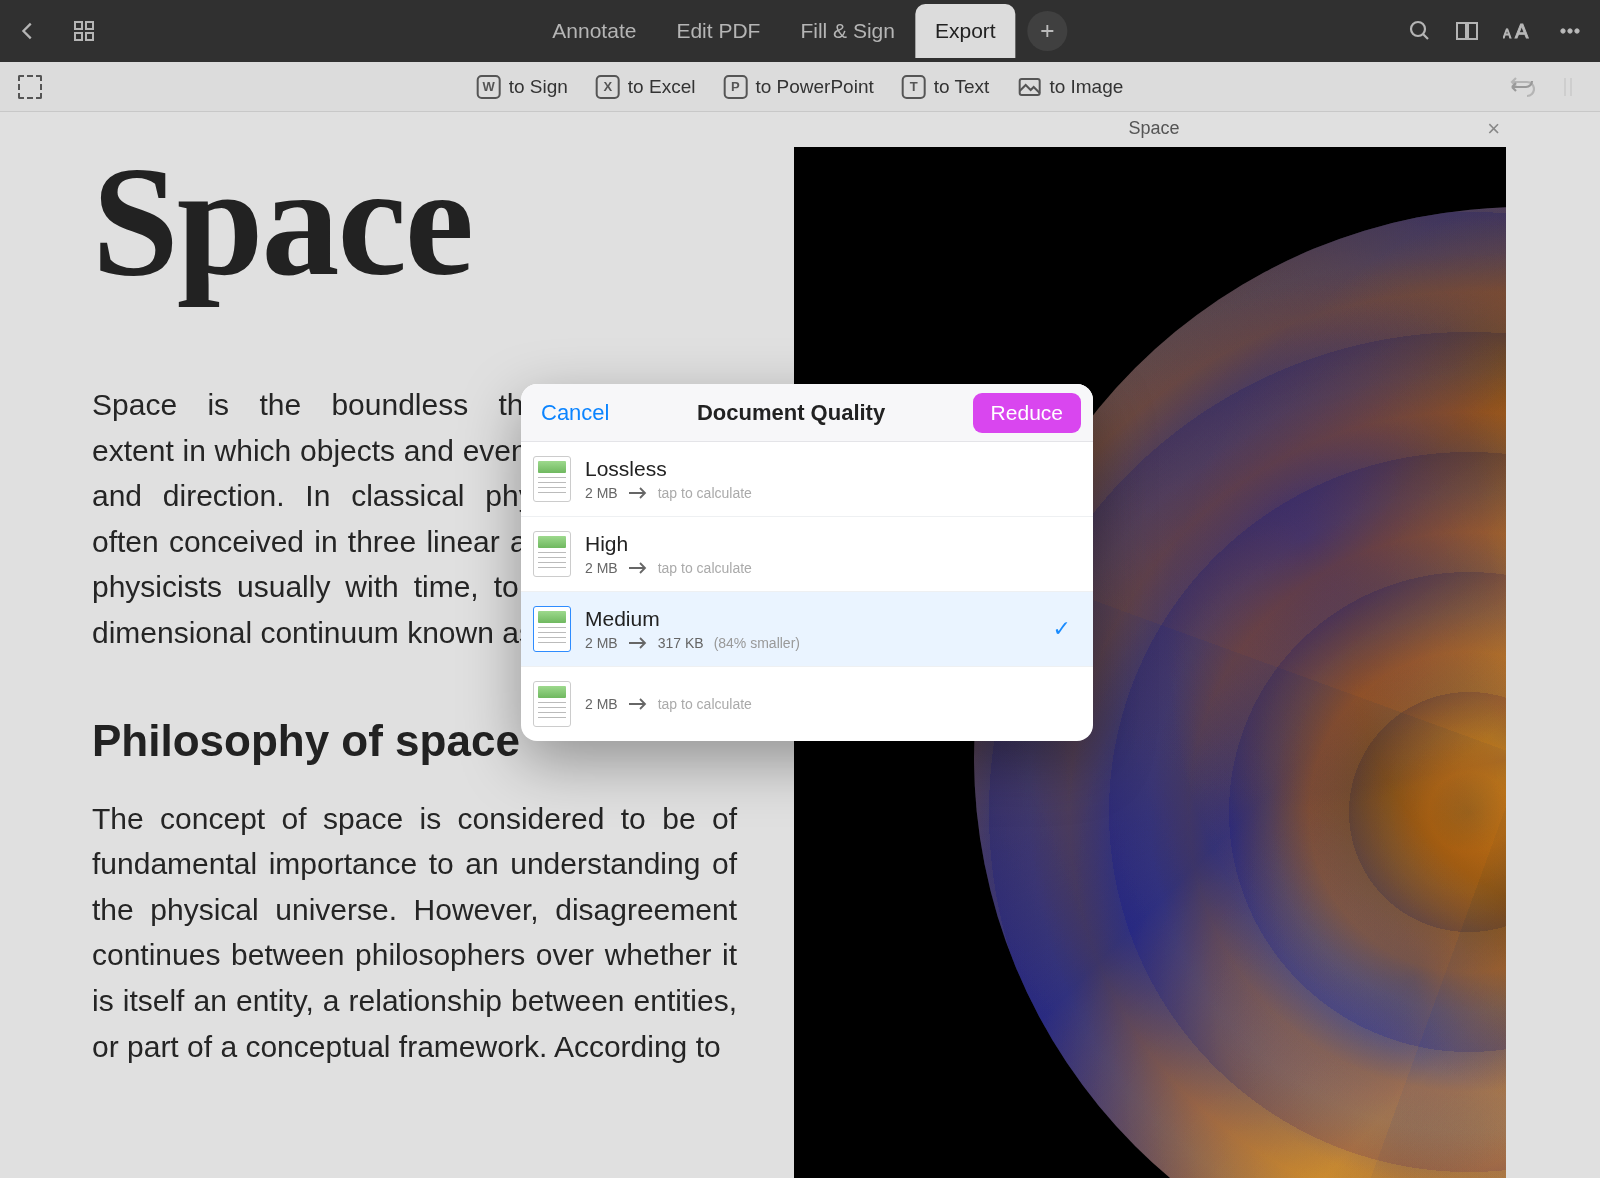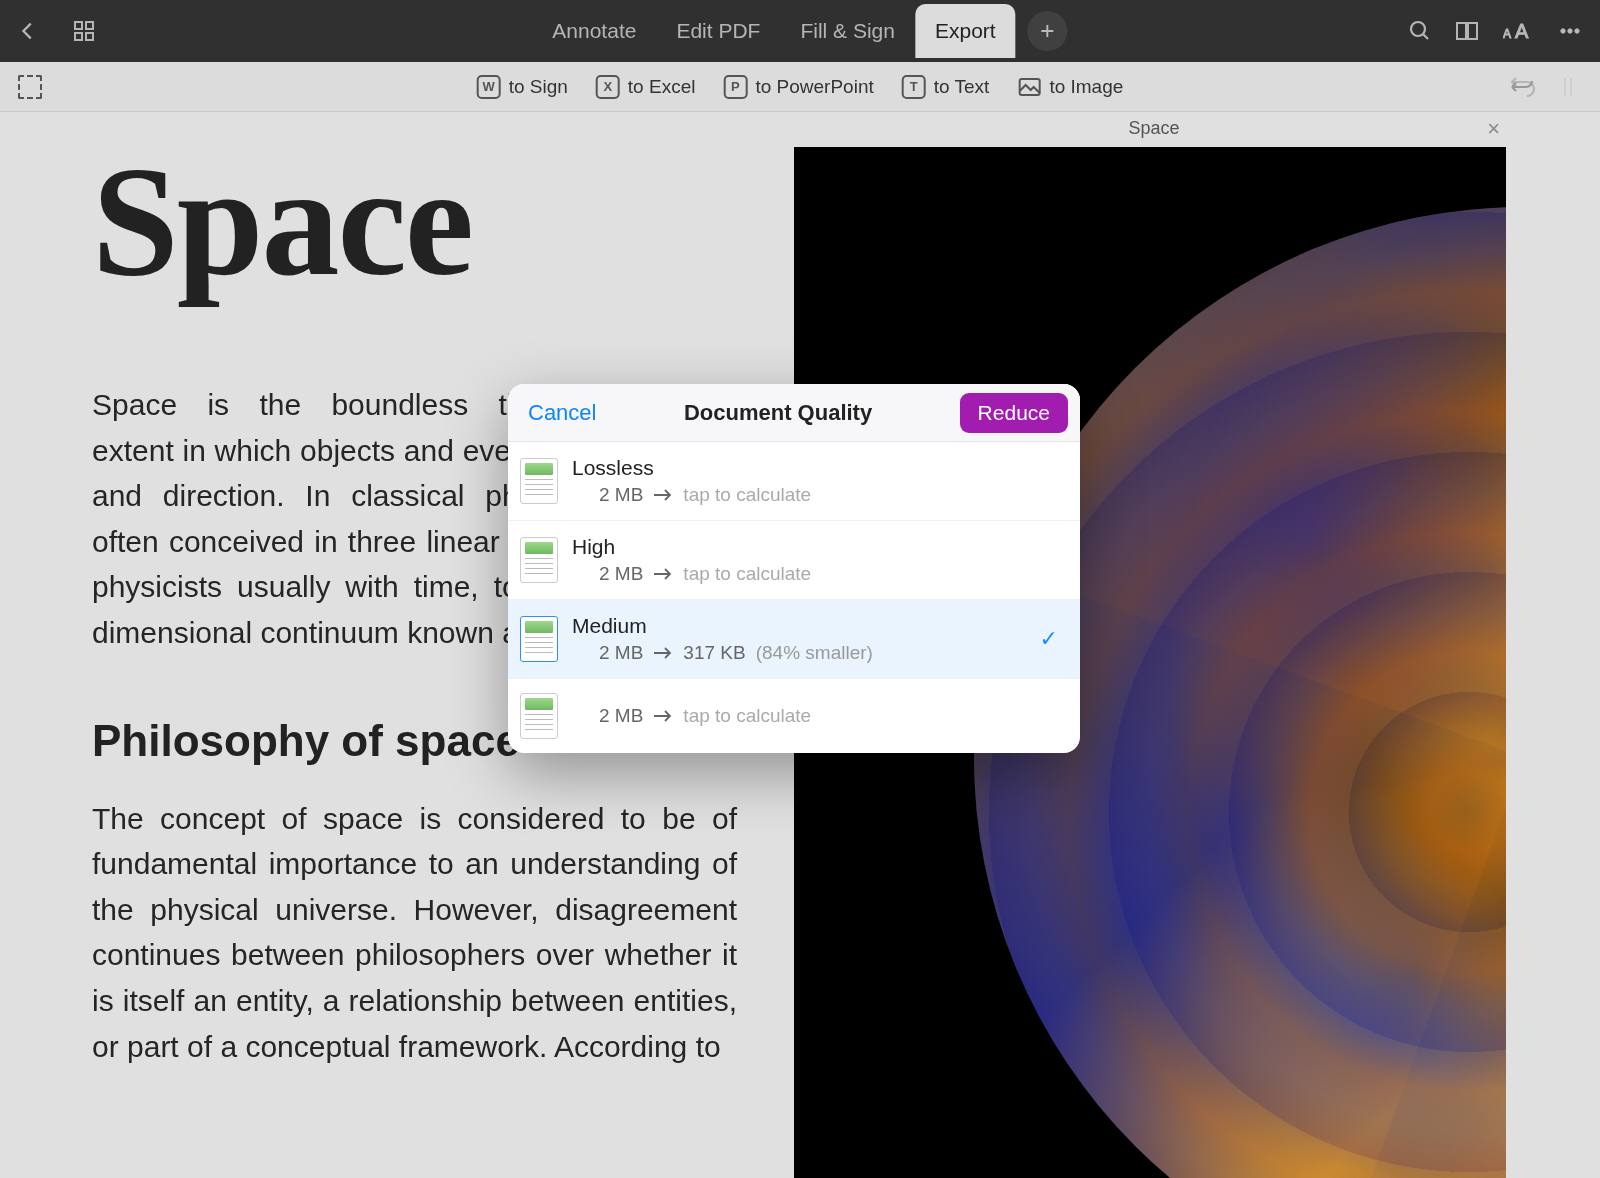--- a/index.html
+++ b/index.html
@@ -131,41 +131,41 @@
   background:
     repeating-radial-gradient(circle at 45% 55%, transparent 0px, rgba(200,150,60,0.3) 40px, transparent 80px, rgba(50,60,150,0.25) 120px),
     repeating-conic-gradient(from 20deg at 50% 50%, rgba(210,160,80,0.15) 0deg, transparent 30deg, rgba(60,70,180,0.15) 60deg, transparent 90deg);
   mix-blend-mode: overlay;
 }
 .close-x { position:absolute; right: 14px; top: 4px; color:#888; font-size: 22px; cursor:pointer; }
 
 
 .modal {
   position: absolute;
-  left: 508px;
+  left: 521px;
   top: 384px;
   width: 572px;
   background: #fff;
   border-radius: 16px;
   box-shadow: 0 20px 60px rgba(0,0,0,0.35);
   overflow: hidden;
 }
 .modal-header {
   height: 58px;
   background: #f7f7f9;
   display: flex;
   align-items: center;
   justify-content: space-between;
   padding: 0 12px 0 20px;
   border-bottom: 1px solid #e4e4e8;
 }
 .modal-cancel { color: #0b84ff; font-size: 22px; cursor: pointer; }
 .modal-title { font-size: 22px; font-weight: 600; color: #222; }
 .modal-reduce {
-  background: #a21caf;
+  background: #d946ef;
   color: #fff;
   font-size: 21px;
   padding: 8px 18px;
   border-radius: 9px;
   cursor: pointer;
 }
 .quality-row {
   display: flex;
   align-items: center;
   padding: 14px 18px 14px 12px;
@@ -192,21 +192,21 @@
   border-radius: 1px;
 }
 .thumb::after {
   content:'';
   position:absolute;
   top:20px; left:4px; right:4px; bottom:4px;
   background: repeating-linear-gradient(#bbb 0, #bbb 1px, transparent 1px, transparent 5px);
 }
 .quality-text { flex: 1; }
 .quality-name { font-size: 21px; color: #222; margin-bottom: 4px; }
-.quality-info { font-size: 19px; color: #666; display: flex; align-items: center; gap: 10px; margin-left: 27px; }
+.quality-info { font-size: 14px; color: #666; display: flex; align-items: center; gap: 10px; }
 .arrow-r { display:inline-flex; }
 .calc-text { color: #aaa; }
 .smaller { color: #999; }
 .check { position:absolute; right: 22px; color:#1a8cff; font-size: 22px; }
 
 .select-rect {
   width:24px; height:24px; border: 2px dashed #555; border-radius:2px;
 }
 </style>
 </head>

